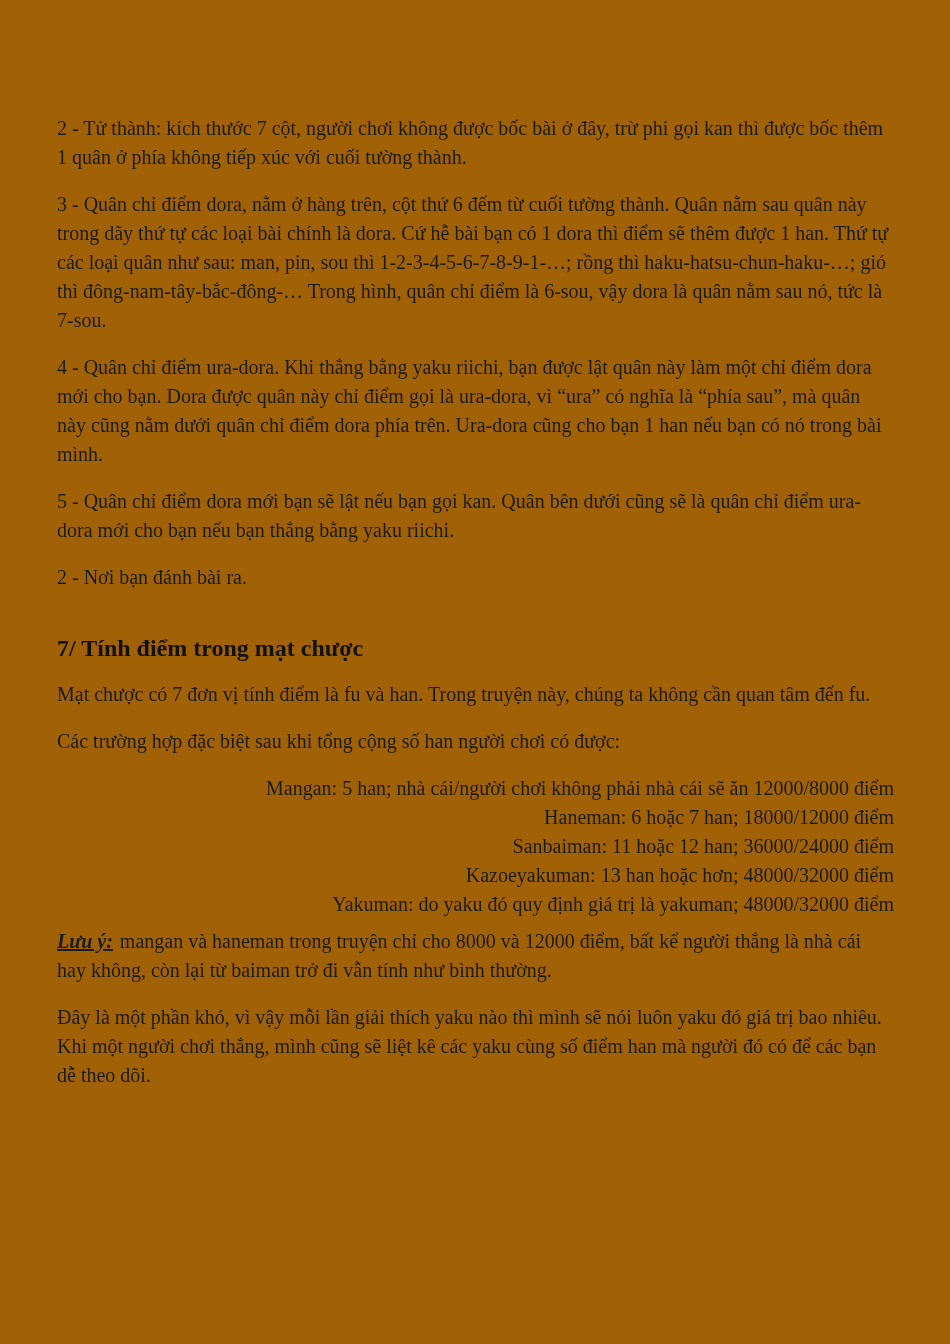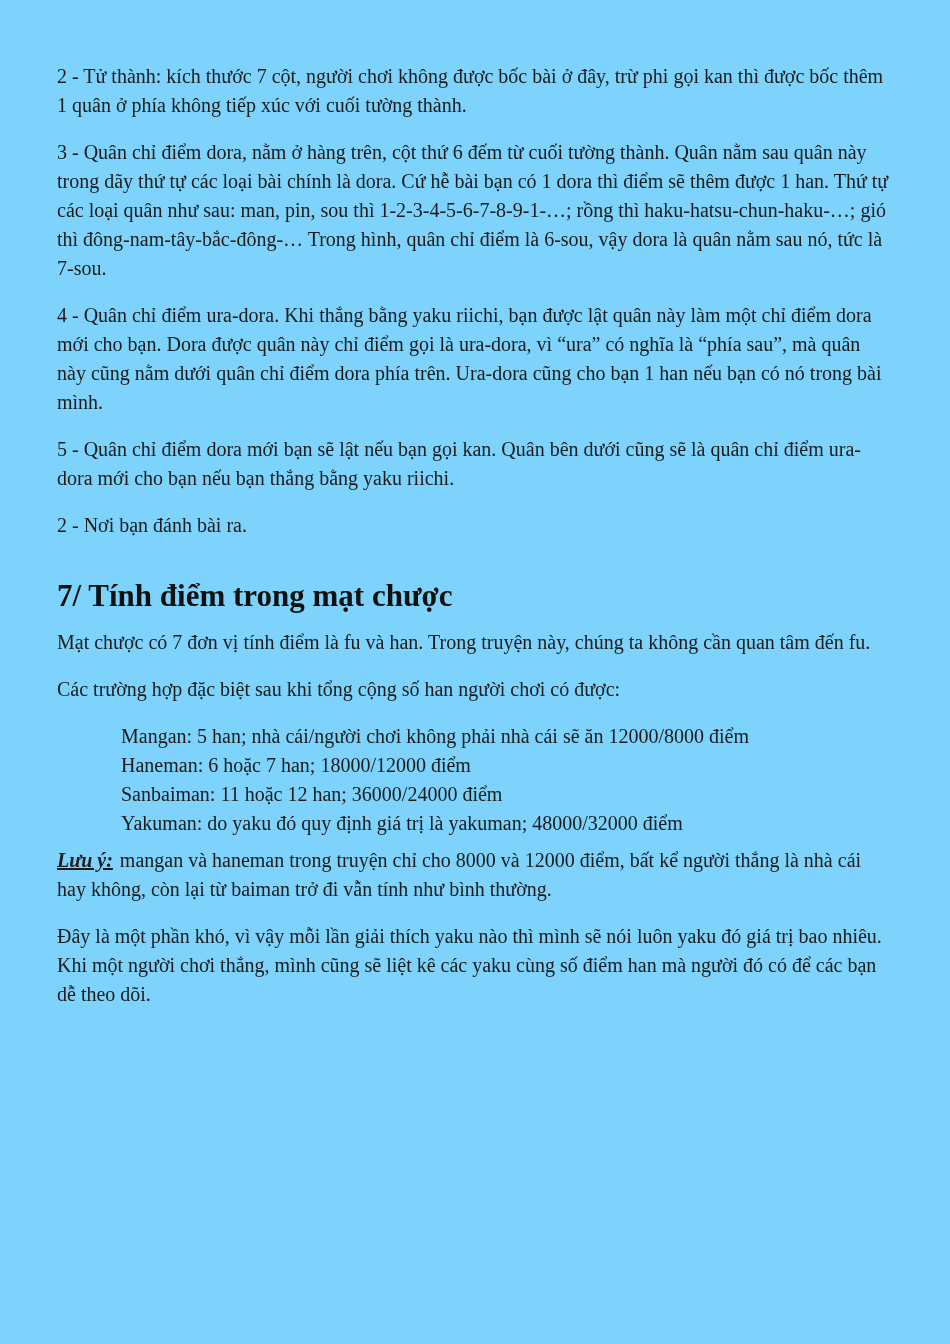--- a/index.html
+++ b/index.html
@@ -6,47 +6,48 @@
   html, body {
     margin: 0;
     padding: 0;
     background: #ffffff;
   }
   .page {
     position: relative;
     width: 950px;
     height: 1344px;
     margin: 0 auto;
-    background: #7dd3fc;
+    background: #a16207;
     box-sizing: border-box;
-    padding: 62px 56px 0 57px;
+    padding: 114px 56px 0 57px;
     font-family: "Liberation Serif", "DejaVu Serif", serif;
     font-size: 20px;
     line-height: 29px;
     color: #1b1b1b;
     overflow: hidden;
   }
   .page p {
     margin: 0 0 18px 0;
     text-align: left;
   }
   .section-heading {
     font-family: "Liberation Serif", "DejaVu Serif", serif;
-    font-size: 31px;
+    font-size: 24px;
     line-height: 30px;
     font-weight: bold;
     margin: 41px 0 17px 0;
     color: #111111;
   }
   .score-list {
     margin: 0 0 8px 0;
     padding-left: 64px;
   }
   .score-line {
     line-height: 29px;
+    text-align: right;
   }
   .note-label {
     font-weight: bold;
     text-decoration: underline;
     margin-right: 7px;
     font-style: italic;
   }
 </style>
 </head>
 <body>
@@ -67,20 +68,21 @@
   <h2 class="section-heading">7/ Tính điểm trong mạt chược</h2>
 
   <p>Mạt chược có 7 đơn vị tính điểm là fu và han. Trong truyện này, chúng ta không cần quan tâm đến fu.</p>
 
   <p>Các trường hợp đặc biệt sau khi tổng cộng số han người chơi có được:</p>
 
   <div class="score-list">
     <div class="score-line">Mangan: 5 han; nhà cái/người chơi không phải nhà cái sẽ ăn 12000/8000 điểm</div>
     <div class="score-line">Haneman: 6 hoặc 7 han; 18000/12000 điểm</div>
     <div class="score-line">Sanbaiman: 11 hoặc 12 han; 36000/24000 điểm</div>
+    <div class="score-line">Kazoeyakuman: 13 han hoặc hơn; 48000/32000 điểm</div>
     <div class="score-line">Yakuman: do yaku đó quy định giá trị là yakuman; 48000/32000 điểm</div>
   </div>
 
   <p>
     <span class="note-label">Lưu ý:</span><span>mangan và haneman trong truyện chỉ cho 8000 và 12000 điểm, bất kể người thắng là nhà cái hay không, còn lại từ baiman trở đi vẫn tính như bình thường.</span>
   </p>
 
   <p>Đây là một phần khó, vì vậy mỗi lần giải thích yaku nào thì mình sẽ nói luôn yaku đó giá trị bao nhiêu. Khi một người chơi thắng, mình cũng sẽ liệt kê các yaku cùng số điểm han mà người đó có để các bạn dễ theo dõi.</p>
 
 </div>

